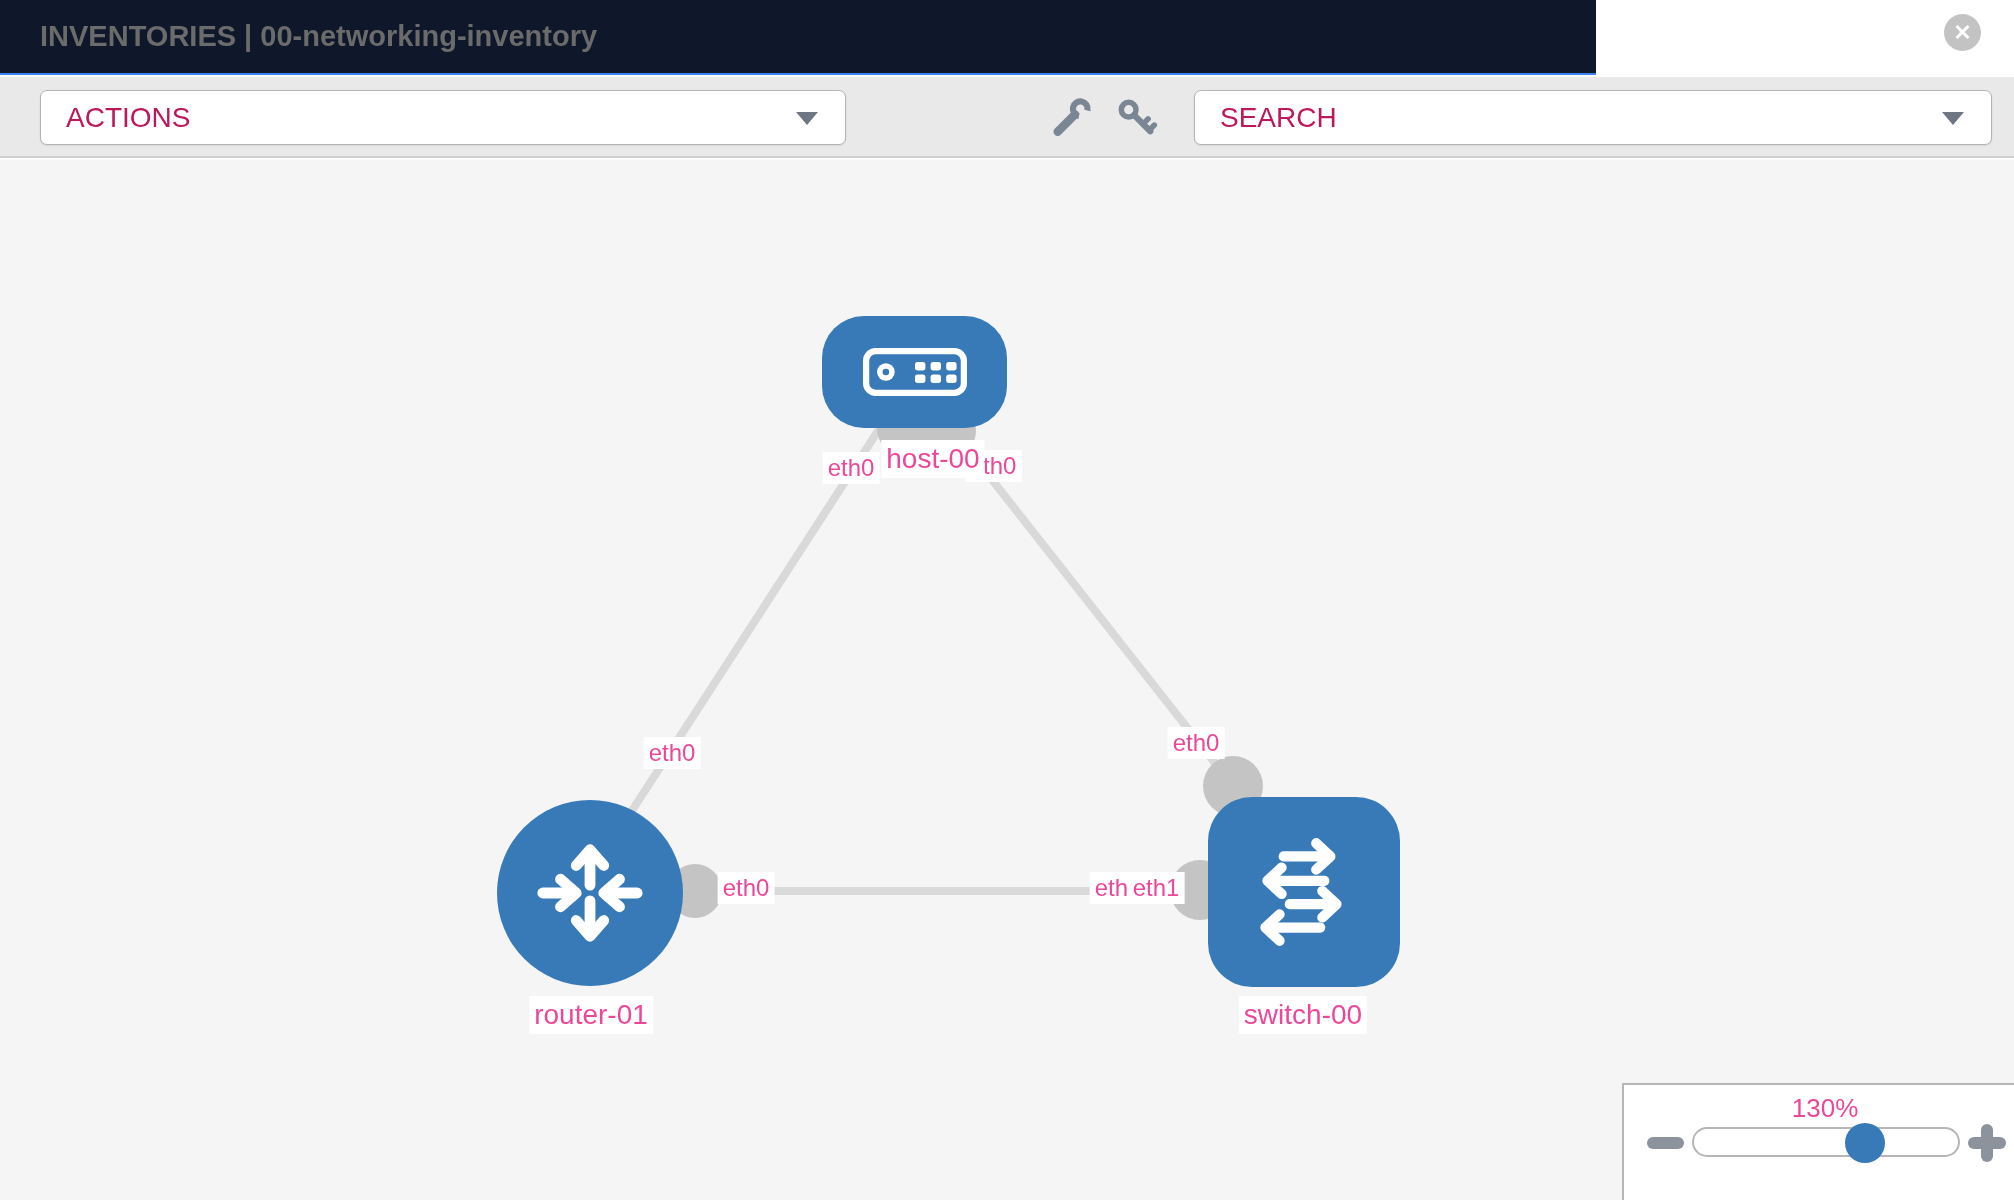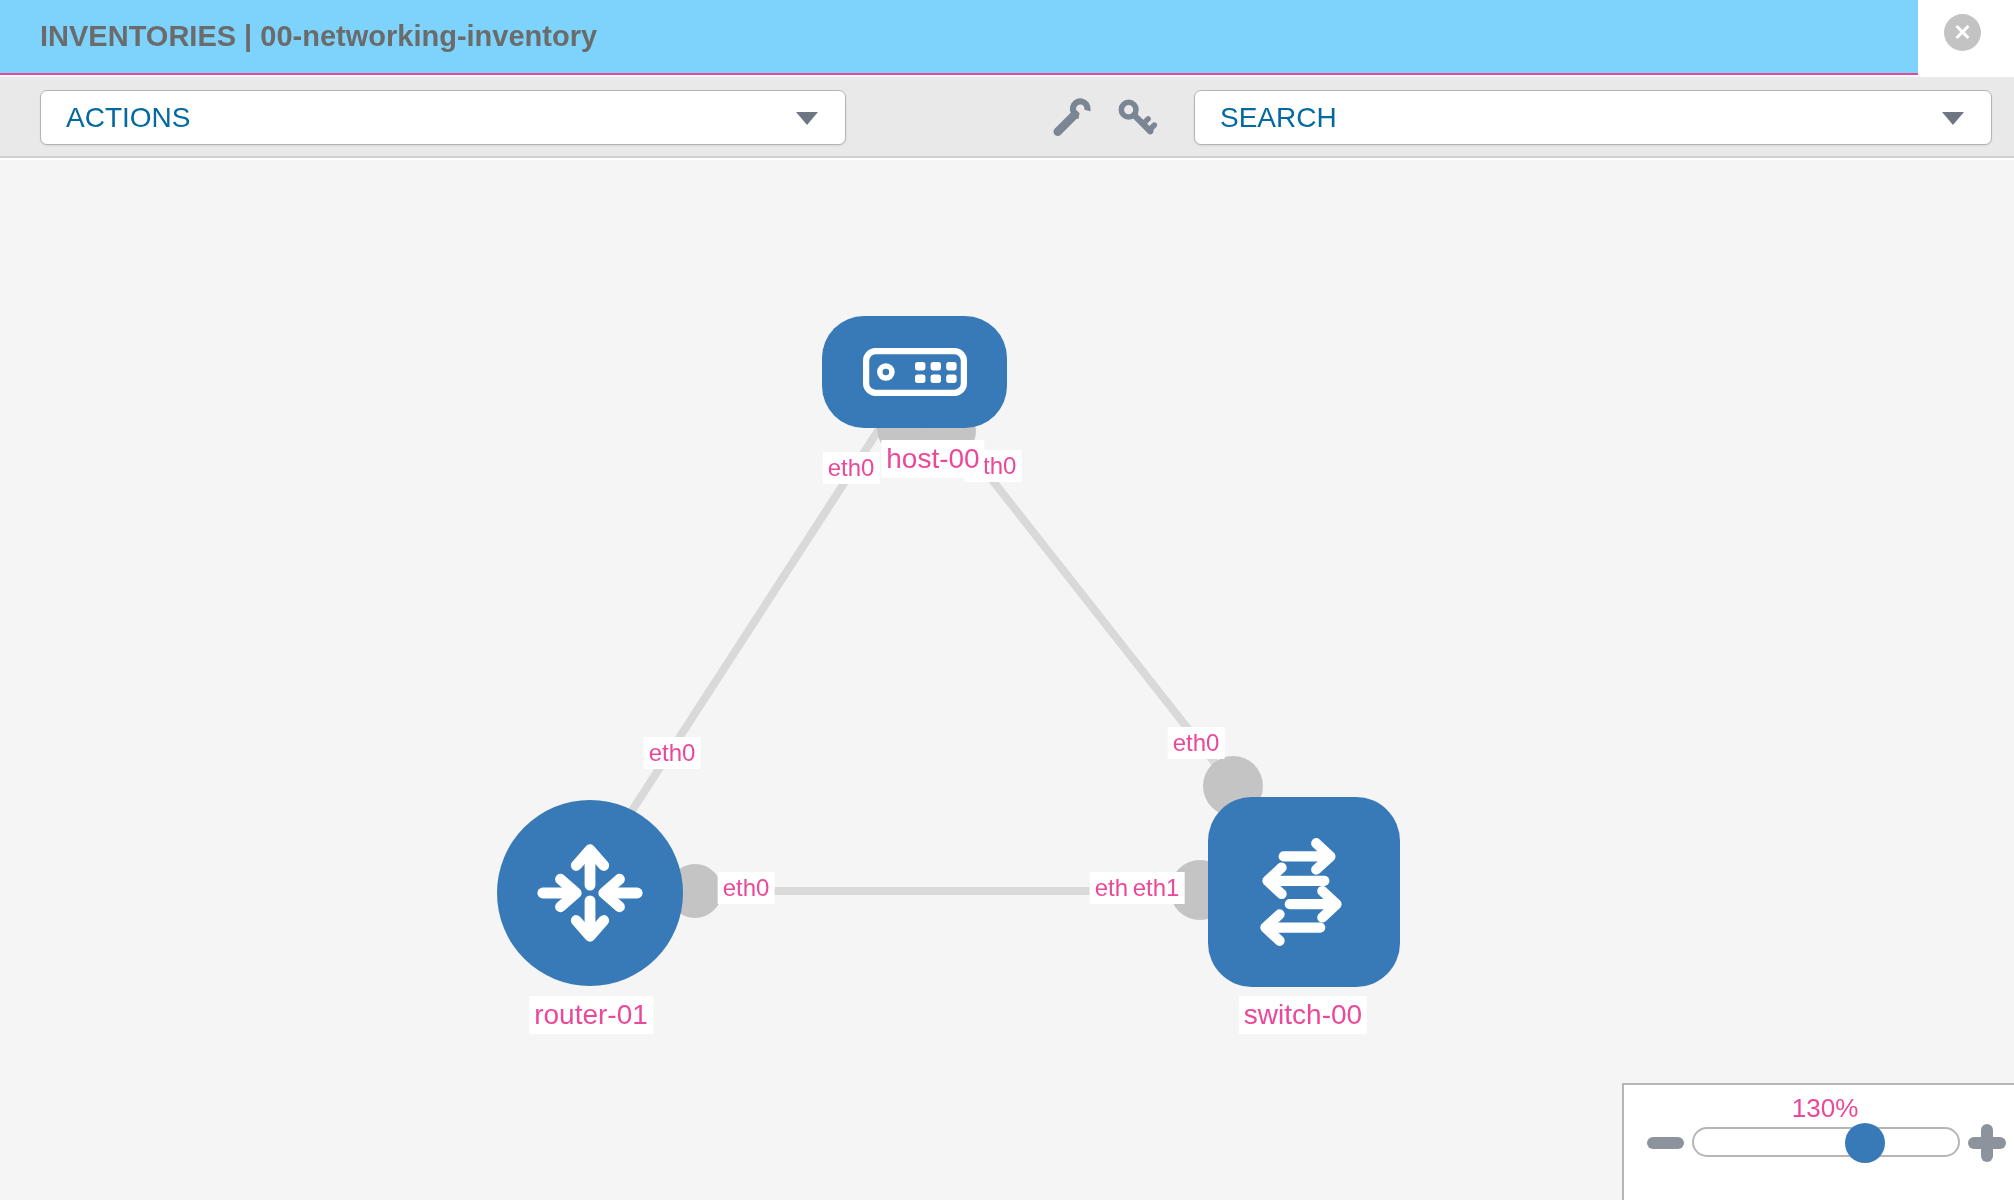--- a/index.html
+++ b/index.html
@@ -1,27 +1,27 @@
 <!DOCTYPE html>
 <html><head>
 <meta charset="utf-8">
 <style>
   * { margin:0; padding:0; box-sizing:border-box; }
   body { font-family:"Liberation Sans", sans-serif; background:#ffffff; }
   .screen { position:relative; width:2014px; height:1200px; background:#ffffff; overflow:hidden; }
 
   
-  .header { position:absolute; left:0; top:0; width:1918px; height:75px; background:#7dd3fc; border-bottom:2px solid #ec4899; }
+  .header { position:absolute; left:0; top:0; width:1596px; height:75px; background:#0f172a; border-bottom:2px solid #3b82f6; }
   .page-title { position:absolute; left:40px; top:0; line-height:73px; font-size:29px; font-weight:bold; color:#6b6b6b; }
   .close-btn { position:absolute; left:1944px; top:14px; width:37px; height:37px; border-radius:50%; background:#c3c3c3; color:#ffffff; font-size:22px; font-weight:bold; text-align:center; line-height:37px; cursor:pointer; }
 
   
   .toolbar { position:absolute; left:0; top:77px; width:2014px; height:81px; background:#e9e9e9; border-bottom:2px solid #d0d0d0; }
   .select-box { position:absolute; top:13px; height:55px; background:#ffffff; border:1px solid #b3b3b3; border-radius:7px; box-shadow:0 1px 2px rgba(0,0,0,0.08); cursor:pointer; }
-  .select-box .sel-label { position:absolute; left:25px; top:0; line-height:53px; font-size:28px; color:#0369a1; }
+  .select-box .sel-label { position:absolute; left:25px; top:0; line-height:53px; font-size:28px; color:#be185d; }
   .caret { position:absolute; right:27px; top:21px; width:0; height:0; border-left:11px solid transparent; border-right:11px solid transparent; border-top:13px solid #6e7683; }
   .actions-box { left:40px; width:806px; }
   .search-box { left:1194px; width:798px; }
   .tool-icon { position:absolute; top:18px; width:44px; height:44px; cursor:pointer; }
   .wrench-pos { left:1050px; }
   .key-pos { left:1114px; }
 
   
   .canvas { position:absolute; left:0; top:160px; width:2014px; height:1040px; background:#f5f5f5; }
   .links-layer { position:absolute; left:0; top:0; }

